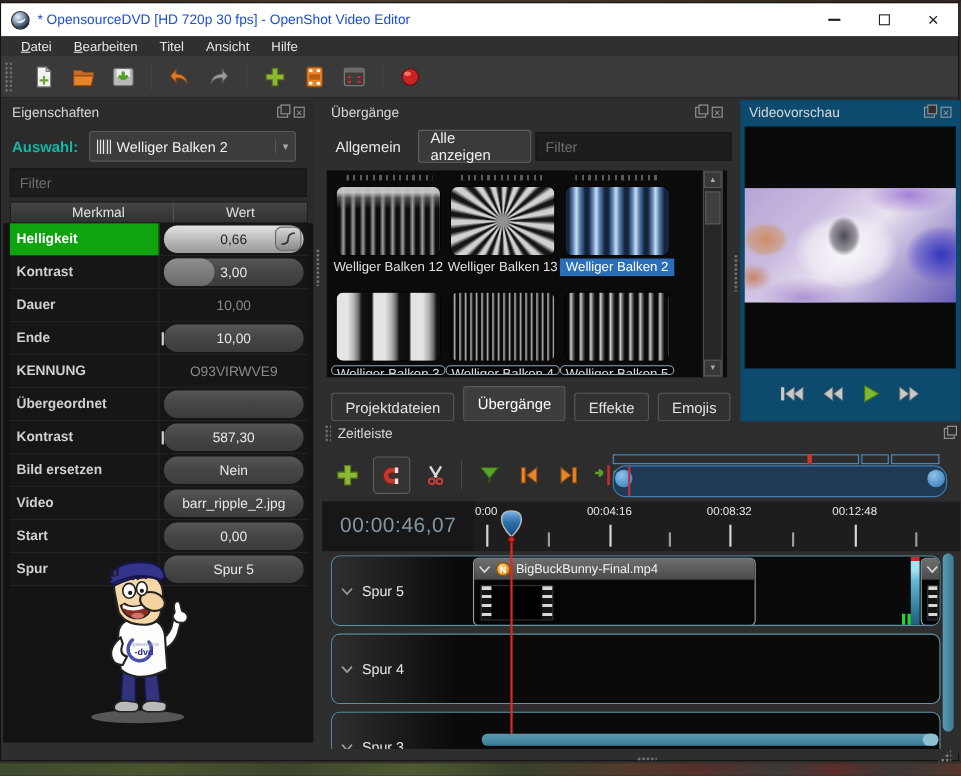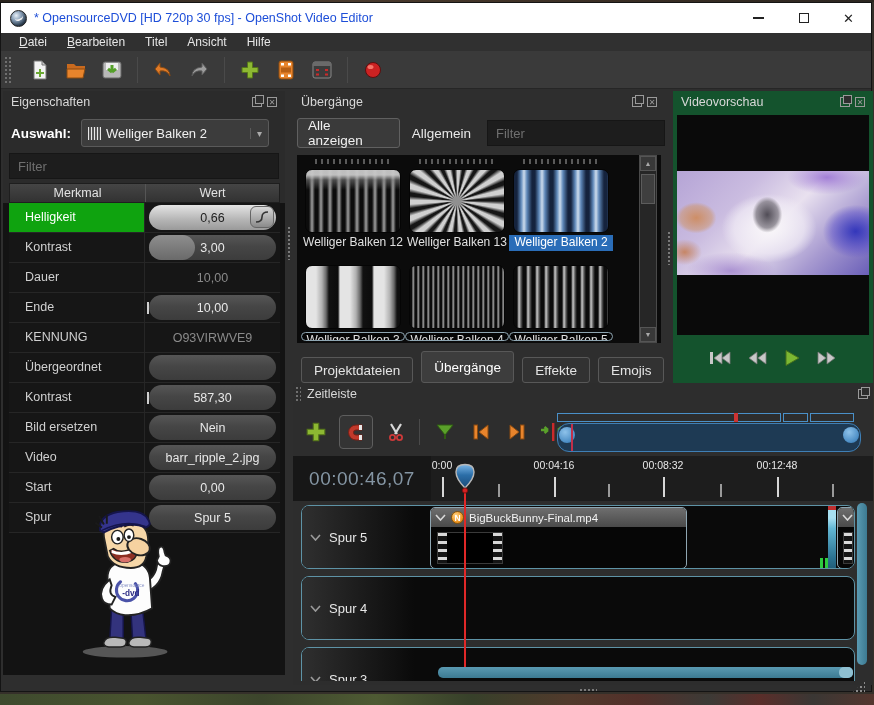--- a/index.html
+++ b/index.html
@@ -55,37 +55,37 @@
   .filter-input { background:#1d1d1d; border:1px solid #161616; color:#cccccc;
      font-size:13px; padding:0 8px; outline:none; font-family:"Liberation Sans",sans-serif;}
   .filter-input::placeholder { color:#6f6f6f; }
   .dots-h { background-image:radial-gradient(#7a7a7a 1px, transparent 1.3px); background-size:4px 4px; }
 
   
   #props { left:2px; top:88px; width:282px; height:584px; background:#2b2b2b; }
   #props-lower { position:absolute; left:0; top:112px; width:282px; height:472px; background:#131313; }
   #auswahl-row { position:absolute; left:0; top:26px; width:282px; height:32px;
      display:flex; align-items:center; }
-  #auswahl-label { font-weight:bold; color:#ffffff; font-size:13.5px; margin-left:8px; }
+  #auswahl-label { font-weight:bold; color:#14b8a6; font-size:13.5px; margin-left:8px; }
   #selection-dd { margin-left:10px; width:188px; height:28px; background:#3c3c3c;
      border:1px solid #5a5a5a; border-radius:3px; display:flex; align-items:center; padding:0 6px; }
   .dd-mini-thumb { width:13px; height:13px; margin-right:5px;
      background:repeating-linear-gradient(90deg,#e8e8e8 0 1px, #555 1px 3px); }
   #selection-dd .val { color:#f0f0f0; font-size:13px; flex:1; }
   #selection-dd .caret { color:#aaa; font-size:10px; border-left:1px solid #5a5a5a; padding-left:6px; }
   #props-filter { position:absolute; left:6px; top:62px; width:270px; height:26px; }
   #props-table { position:absolute; left:6px; top:92px; width:271px; }
   .pt-header { display:flex; height:20px; background:linear-gradient(180deg,#454545,#323232);
      border:1px solid #1e1e1e; }
   .pt-header > div { color:#e2e2e2; font-size:12.5px; text-align:center; line-height:18px; }
-  .pt-hname { width:136px; border-right:1px solid #555; }
+  .pt-hname { width:136px; border-right:1px solid #555;margin-left:12px; }
   .pt-hval { flex:1; }
   .pt-row { display:flex; height:30px; background:#161616; border-bottom:1px solid #262626; }
-  .pt-name { width:136px; color:#d0d0d0; font-size:12.5px; line-height:29px; padding-left:16px;
-     border-right:1px solid #262626; }
+  .pt-name { width:136px; color:#d0d0d0; font-size:12.5px; line-height:29px; padding-left:6px;
+     border-right:1px solid #262626;font-weight:bold; }
   .pt-val { flex:1; position:relative; display:flex; align-items:center; justify-content:center; }
   .pt-row.sel .pt-name { background:#0fa30f; color:#ffffff; }
   .pill { position:absolute; left:4px; right:4px; top:2px; bottom:2px; border-radius:13px;
      background:linear-gradient(180deg,#565656,#464646 45%,#3c3c3c); display:flex;
      align-items:center; justify-content:center; color:#e8e8e8; font-size:12.5px; }
   .pill.light { background:linear-gradient(180deg,#e4e4e4,#b4b4b4 60%,#9a9a9a); color:#222; }
   .pill .seg { position:absolute; left:0; top:0; bottom:0; width:46px; border-radius:13px;
      background:linear-gradient(180deg,#8e8e8e,#6a6a6a); }
   .pill .segtxt { position:relative; }
   .curve-btn { position:absolute; right:2px; top:1px; width:24px; height:22px; border-radius:6px;
@@ -140,21 +140,21 @@
      border:1px solid #5c5c5c; }
 
   
   #dock-tabs { left:292px; top:346px; width:372px; height:34px; display:flex; align-items:flex-end; }
   .dock-tab { height:26px; margin-left:8px; padding:0 12px; background:#323232;
      border:1px solid #585858; border-radius:3px; color:#e4e4e4; font-size:13.5px;
      display:flex; align-items:center; }
   .dock-tab.active { height:32px; background:#3d3d3d; color:#ffffff; }
 
   
-  #preview { left:672px; top:88px; width:200px; height:294px; background:#14532d; }
+  #preview { left:672px; top:88px; width:200px; height:294px; background:#0c4a6e; }
   #video-area { position:absolute; left:4px; top:24px; width:192px; height:220px; background:#0a0a0a; }
   #video-frame { position:absolute; left:0px; top:56px; width:192px; height:104px;
      background:
       radial-gradient(ellipse 26px 20px at 10% 45%, rgba(206,140,96,.95), rgba(206,150,110,.55) 60%, transparent 78%),
       radial-gradient(ellipse 24px 18px at 4% 78%, rgba(198,128,88,.9), transparent 72%),
       radial-gradient(ellipse 20px 24px at 47% 42%, rgba(72,68,78,.95), rgba(130,125,135,.8) 55%, transparent 75%),
       radial-gradient(ellipse 58px 42px at 48% 55%, rgba(250,248,250,.95), rgba(240,235,245,.7) 60%, transparent 82%),
       radial-gradient(ellipse 42px 34px at 93% 58%, rgba(40,45,185,.9), rgba(90,80,200,.5) 55%, transparent 78%),
       radial-gradient(ellipse 55px 24px at 78% 6%, rgba(150,110,210,.85), transparent 72%),
       radial-gradient(ellipse 62px 26px at 28% 96%, rgba(150,120,200,.75), transparent 72%),
@@ -481,22 +481,22 @@
     </div>
 
   <div id="trans" class="abs">
     <div class="panel-head">
       <span>Übergänge</span>
       <span class="spacer"></span>
       <span class="ico-float"></span>
       <span class="ico-close">✕</span>
     </div>
     <div id="trans-controls">
+      <div id="btn-common">Allgemein</div>
       <div id="btn-show-all">Alle anzeigen</div>
-      <div id="btn-common">Allgemein</div>
       <input id="trans-filter" class="filter-input" placeholder="Filter" style="">
     </div>
     <div id="trans-grid">
       <div class="frag" style="left:18px"></div>
       <div class="frag" style="left:122px"></div>
       <div class="frag" style="left:226px"></div>
       <div class="thumb pat-persp" style="left:8px;  top:14px"></div>
       <div class="thumb pat-radial" style="left:112px;top:14px"></div>
       <div class="thumb pat-bluebars" style="left:216px;top:14px"></div>
       <div class="tlabel" style="left:4px;  top:80px">Welliger Balken 12</div>

